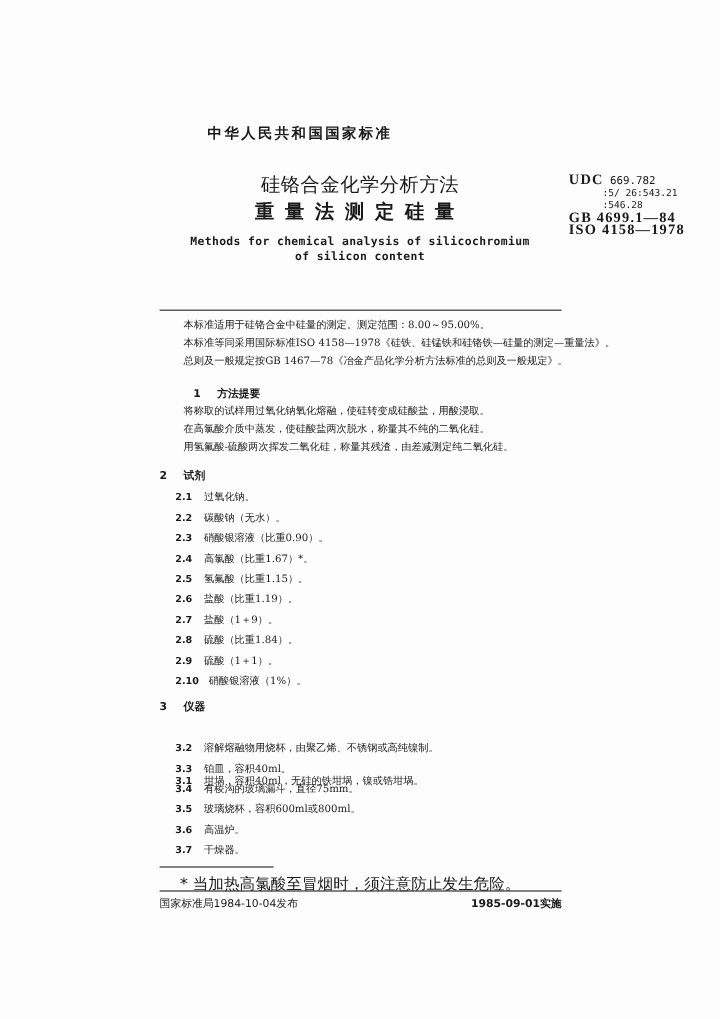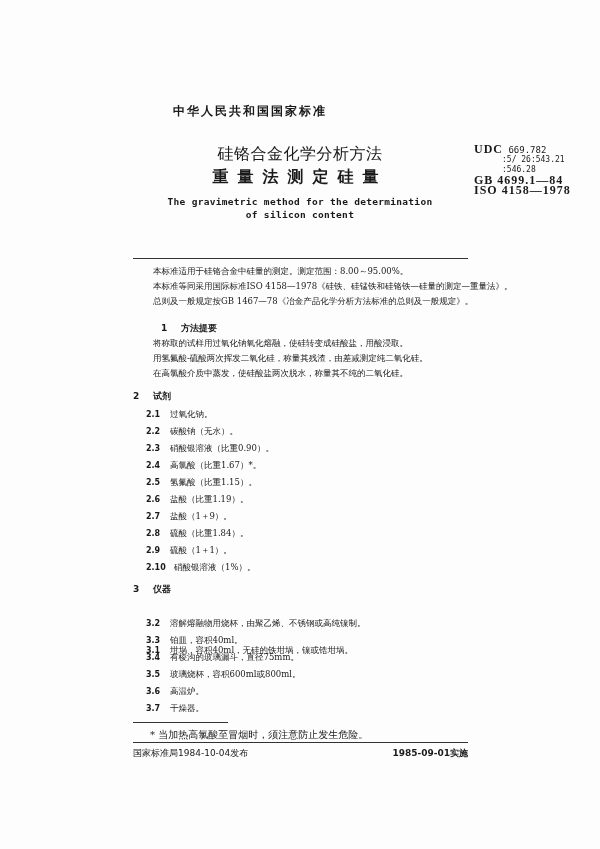--- a/index.html
+++ b/index.html
@@ -15,59 +15,59 @@
   .codes { left:474px; top:144px; font-size:9px; line-height:10px; font-family:"DejaVu Sans Mono",monospace; }
   .codes .big { font-family:"Liberation Serif",serif; font-size:12px; font-weight:bold; letter-spacing:1px; }
   .codes .indent { padding-left:28px; font-size:8px; }
   .en { left:0; width:600px; text-align:center; font-family:"DejaVu Sans Mono",monospace; font-weight:bold; font-size:9.5px; line-height:13px; top:195px; letter-spacing:0.3px; }
   .rule { position:absolute; height:0; border-top:1.5px solid #333; }
   .para { left:153px; font-size:8.5px; line-height:15px; font-family:"DejaVu Serif",serif; white-space:nowrap; }
   .sec { left:133px; font-size:9px; font-family:"DejaVu Sans",sans-serif; font-weight:bold; }
   .sec .num { display:inline-block; width:20px; }
   .item { left:146px; font-size:8.5px; font-family:"DejaVu Serif",serif; white-space:nowrap; }
   .item .n { display:inline-block; width:24px; font-family:"DejaVu Sans",sans-serif; font-weight:bold; font-size:8px; }
-  .foot { left:150px; top:688px; font-size:10px; }
+  .foot { left:150px; top:688px; font-size:13px; }
   .bottom { top:713px; font-size:9px; font-family:"DejaVu Sans",sans-serif; }
 </style>
 </head>
 <body>
 
 <div class="abs org">中华人民共和国国家标准</div>
 
 <div class="abs title-cn t1">硅铬合金化学分析方法</div>
 <div class="abs title-cn t2">重量法测定硅量</div>
 
 <div class="abs codes">
   <div><span class="big">UDC</span> <span>669.782</span></div>
   <div class="indent">:5/ 26:543.21</div>
   <div class="indent">:546.28</div>
   <div class="big">GB 4699.1—84</div>
   <div class="big">ISO 4158—1978</div>
 </div>
 
 <div class="abs en">
-  <div>The gravimetric method for the determination</div>
+  <div>Methods for chemical analysis of silicochromium</div>
   <div>of silicon content</div>
 </div>
 
 <div class="rule" style="left:133px; width:335px; top:258px;"></div>
 
 <div class="abs para" style="top:264px;">
   <div>本标准适用于硅铬合金中硅量的测定。测定范围：8.00～95.00%。</div>
   <div>本标准等同采用国际标准ISO 4158—1978《硅铁、硅锰铁和硅铬铁—硅量的测定—重量法》。</div>
   <div>总则及一般规定按GB 1467—78《冶金产品化学分析方法标准的总则及一般规定》。</div>
 </div>
 
 <div class="abs sec" style="top:322px;margin-left:28px;">
   <span class="num">1</span><span>方法提要</span>
 </div>
 <div class="abs para" style="top:336px;">
   <div>将称取的试样用过氧化钠氧化熔融，使硅转变成硅酸盐，用酸浸取。</div>
+  <div>在高氯酸介质中蒸发，使硅酸盐两次脱水，称量其不纯的二氧化硅。</div>
   <div>用氢氟酸-硫酸两次挥发二氧化硅，称量其残渣，由差减测定纯二氧化硅。</div>
-  <div>在高氯酸介质中蒸发，使硅酸盐两次脱水，称量其不纯的二氧化硅。</div>
 </div>
 
 <div class="abs sec" style="top:390px;">
   <span class="num">2</span><span>试剂</span>
 </div>
 <div class="abs item" style="top:409px;"><span class="n">2.1</span><span>过氧化钠。</span></div>
 <div class="abs item" style="top:426px;"><span class="n">2.2</span><span>碳酸钠（无水）。</span></div>
 <div class="abs item" style="top:443px;"><span class="n">2.3</span><span>硝酸银溶液（比重0.90）。</span></div>
 <div class="abs item" style="top:460px;"><span class="n">2.4</span><span>高氯酸（比重1.67）*。</span></div>
 <div class="abs item" style="top:477px;"><span class="n">2.5</span><span>氢氟酸（比重1.15）。</span></div>

